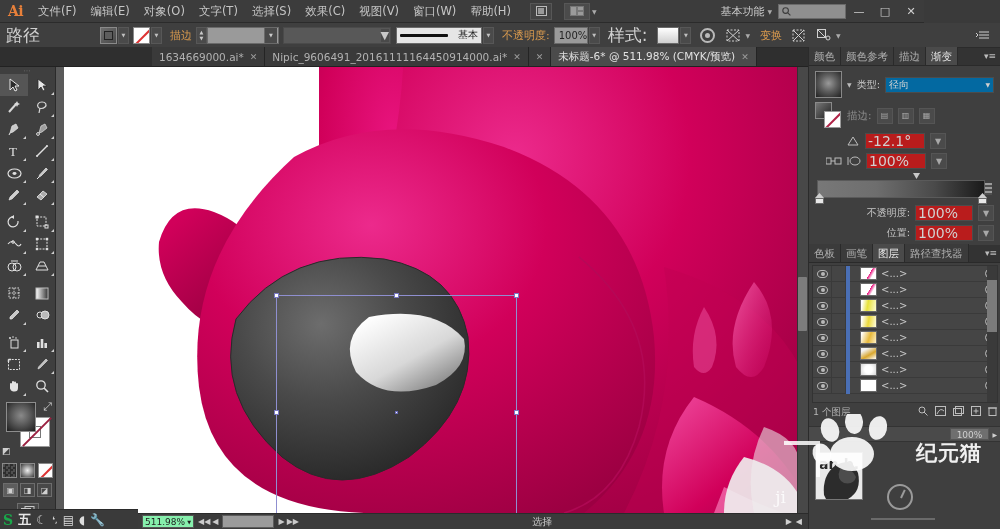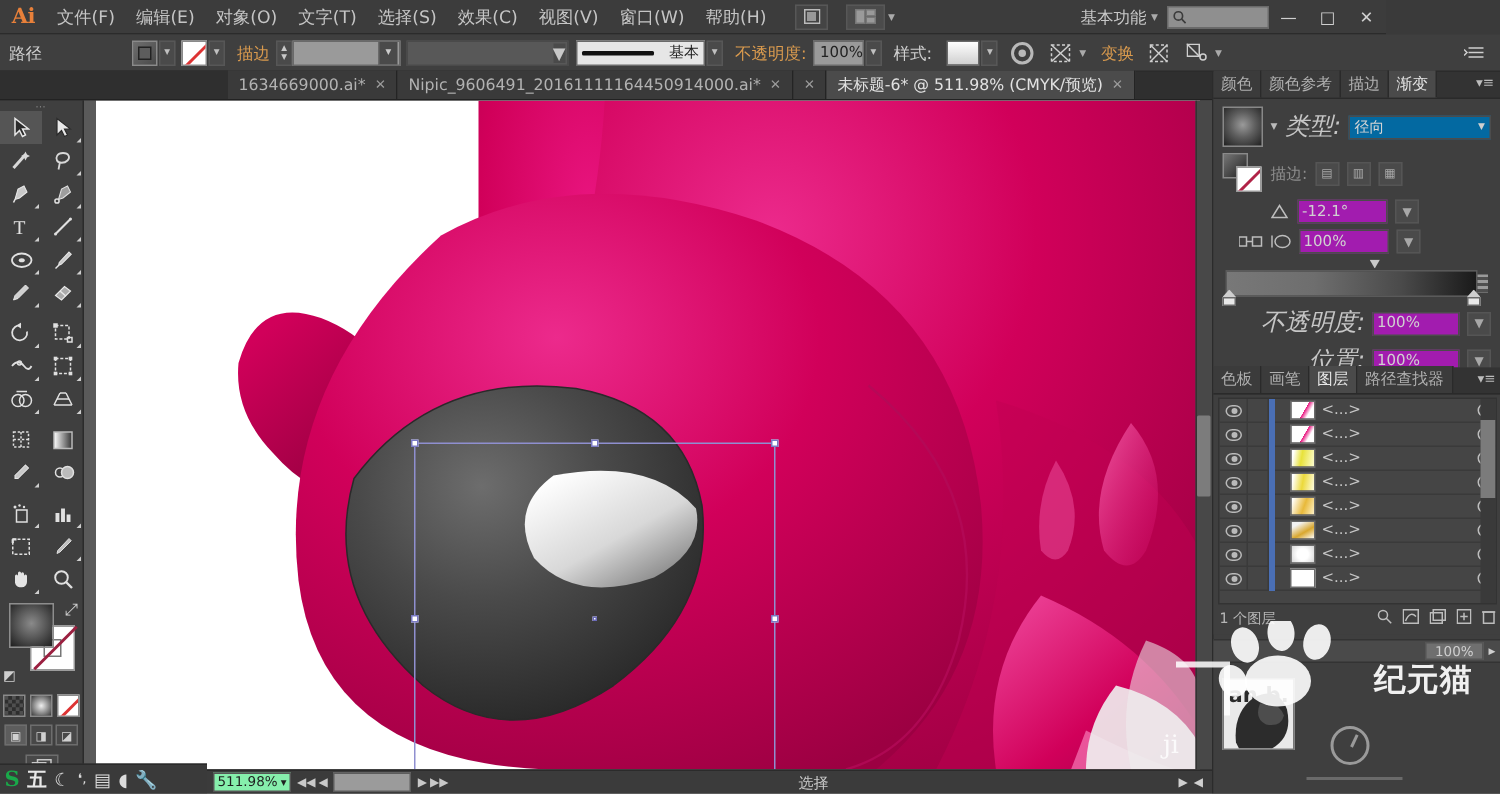--- a/index.html
+++ b/index.html
@@ -56,21 +56,21 @@
     width: 26px; height: 22px; display:flex; align-items:center; justify-content:center;
     font-size: 11px; color: #d0d0d0;
   }
 
   
   .controlbar {
     position: absolute; top: 23px; left: 0; width: 1000px; height: 25px;
     background: #3f3f3f; border-bottom: 1px solid #2b2b2b;
     display: flex; align-items: center; padding-left: 6px;
   }
-  .ctl-label { font-size: 11px; color: #cfcfcf; margin-right: 10px; }
+  .ctl-label { font-size: 17px; color: #cfcfcf; margin-right: 10px; }
   .ctl-label-orange { font-size: 11px; color: #d99a4e; margin: 0 4px; }
   .sw-fill {
     width: 17px; height: 17px; border: 1px solid #8a8a8a;
     background: linear-gradient(135deg,#6e6e6e,#4a4a4a);
     display:inline-block;
   }
   .sw-fill .inner { width: 9px; height: 9px; margin: 3px; border: 1px solid #222; background:#5d5d5d; }
   .sw-stroke {
     width: 17px; height: 17px; border: 1px solid #8a8a8a; background: #fff;
     position: relative; overflow:hidden;
@@ -213,28 +213,28 @@
   .ptab { padding: 0 5px; height:18px; line-height:18px; font-size:10.5px;
     color:#b0b0b0; background:#3b3b3b; border-right:1px solid #2a2a2a; white-space:nowrap;}
   .ptab.active { background:#4a4a4a; color:#e6e6e6; }
   .ptab-menu{ margin-left:auto; padding:0 4px; color:#bdbdbd; font-size:9px; line-height:18px;}
 
   .gradient-panel { padding: 5px 6px 4px 6px; background:#3f3f3f; }
   .grad-row { display:flex; align-items:center; gap:5px; margin-bottom:4px;}
   .grad-preview{ width:27px;height:27px;border:1px solid #888;
     background: radial-gradient(circle at 50% 45%, #9a9a9a 0%, #5e5e5e 45%, #202020 100%);}
   .mini-arrow{font-size:6px;color:#bbb;}
-  .lbl{ font-size:16px;color:#c6c6c6; white-space:nowrap;font-style:italic;}
+  .lbl{ font-size:10px;color:#c6c6c6; white-space:nowrap;}
   .lbl-dim{ font-size:10.5px;color:#8d8d8d; white-space:nowrap;}
   .sel-combo { flex:1; height:16px;background:#0369a1;border:1px solid #4c4c4c;
     display:flex;align-items:center;justify-content:space-between;padding:0 3px;
     font-size:10px;color:#d4d4d4;}
-  .sm-field{ height:16px;background:#a21caf;border:1px solid #4c4c4c;
+  .sm-field{ height:16px;background:#b91c1c;border:1px solid #4c4c4c;
     display:flex;align-items:center;justify-content:space-between;padding:0 2px;
-    font-size:10px;color:#d0d0d0;}
+    font-size:14px;color:#d0d0d0;}
   .btn-sq{ width:16px;height:16px;border:1px solid #555;background:#4a4a4a;
     display:flex;align-items:center;justify-content:center;font-size:8px;color:#a8a8a8;}
   .grad-slider-wrap{ margin: 4px 0 2px 0; position:relative; height:30px;}
   .grad-bar{ position:absolute;left:2px;top:7px;width:168px;height:18px;
     background: linear-gradient(to right,#787878 0%, #6e6e6e 35%, #4a4a4a 70%, #1a1a1a 100%);
     border:1px solid #5a5a5a;}
   .grad-midstop{ position:absolute; left:98px; top:0px; width:7px;height:6px;
     background:#c9c9c9; clip-path: polygon(50% 100%, 0 0, 100% 0);}
   .grad-stop{ position:absolute; bottom:-1px; width:9px;height:11px;}
   .grad-stop i{ display:block;width:9px;height:5px;background:#cfcfcf;

